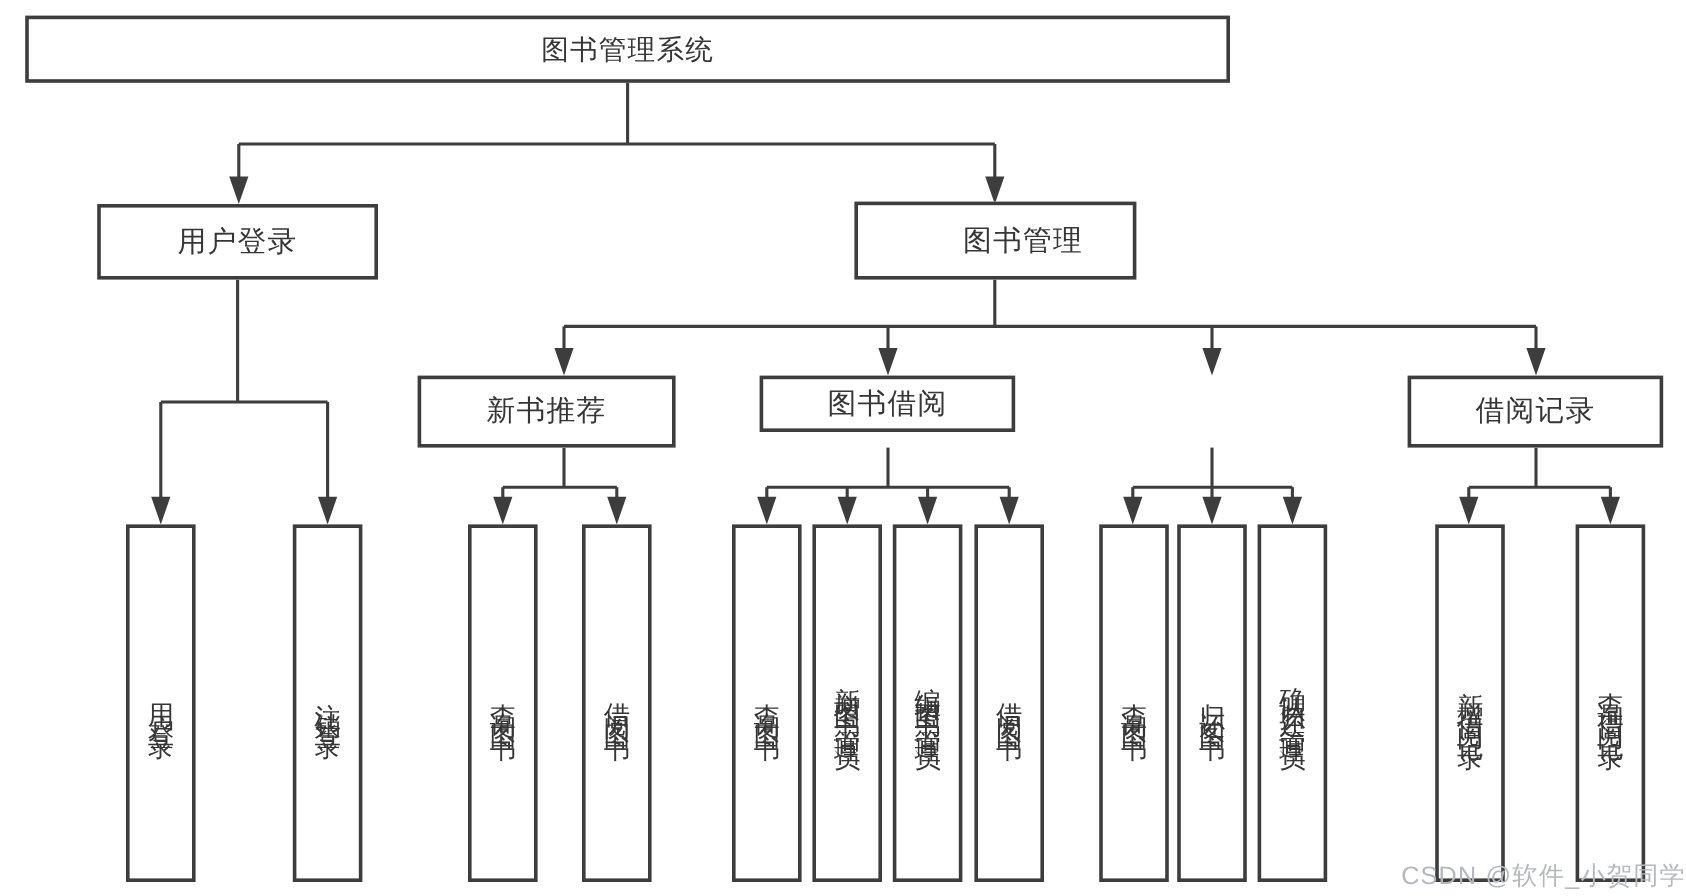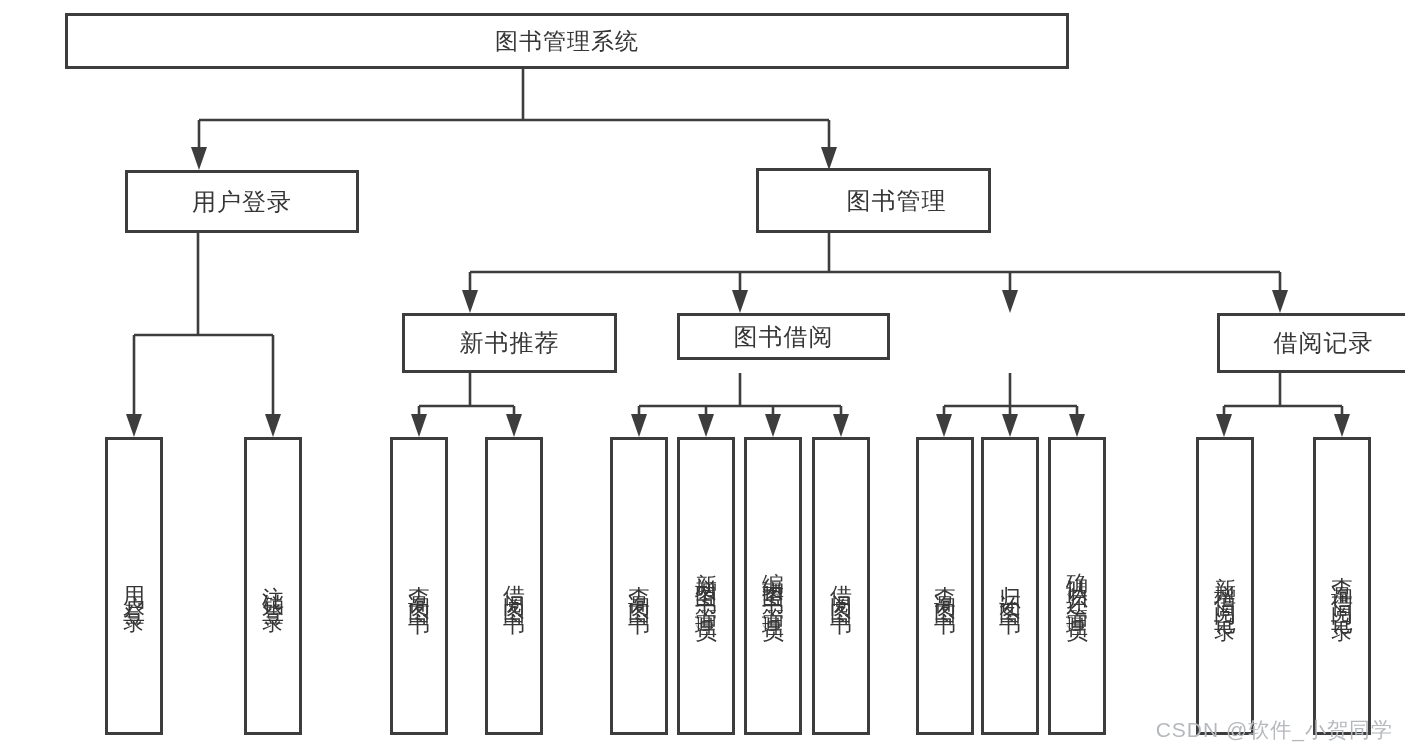--- a/index.html
+++ b/index.html
@@ -31,21 +31,20 @@
     display: flex;
     align-items: center;
     justify-content: center;
     color: #363636;
     text-align: center;
   }
   .hbox {
     font-size: 24px;
     letter-spacing: 1px;
     line-height: 1;
-    margin-left: 44px;
   }
   .root-box {
     left: 21px; top: 13px; width: 1004px; height: 56px;
     font-size: 23px;
   }
   .vbox {
     top: 437px;
     width: 58px;
     height: 298px;
     font-size: 22px;
@@ -55,21 +54,21 @@
     text-orientation: mixed;
     letter-spacing: 9px;
     line-height: 1.1;
     white-space: nowrap;
   }
   .vbox.tight .vtext {
     letter-spacing: 7px;
   }
   #watermark {
     position: absolute;
-    right: 12px;
+    right: 0;
     bottom: 3px;
     font-size: 21px;
     color: #b5b8bc;
     letter-spacing: 1px;
     white-space: nowrap;
   }
 </style>
 </head>
 <body>
 
@@ -152,21 +151,21 @@
     <span>图书管理系统</span>
   </div>
 
   <div class="box hbox" style="left:81px; top:170px; width:234px; height:63px;">
     <span>用户登录</span>
   </div>
   <div class="box hbox" style="left:712px; top:168px; width:235px; height:65px;padding-left:46px;">
     <span>图书管理</span>
   </div>
 
-  <div class="box hbox" style="left:358px; top:313px; width:215px; height:60px;">
+  <div class="box hbox" style="left:348px; top:313px; width:215px; height:60px;">
     <span>新书推荐</span>
   </div>
   <div class="box hbox" style="left:633px; top:313px; width:213px; height:47px;">
     <span>图书借阅</span>
   </div>
   <div class="box hbox" style="left:1173px; top:313px; width:213px; height:60px;">
     <span>借阅记录</span>
   </div>
 
   <div class="box vbox" style="left:105px;">

